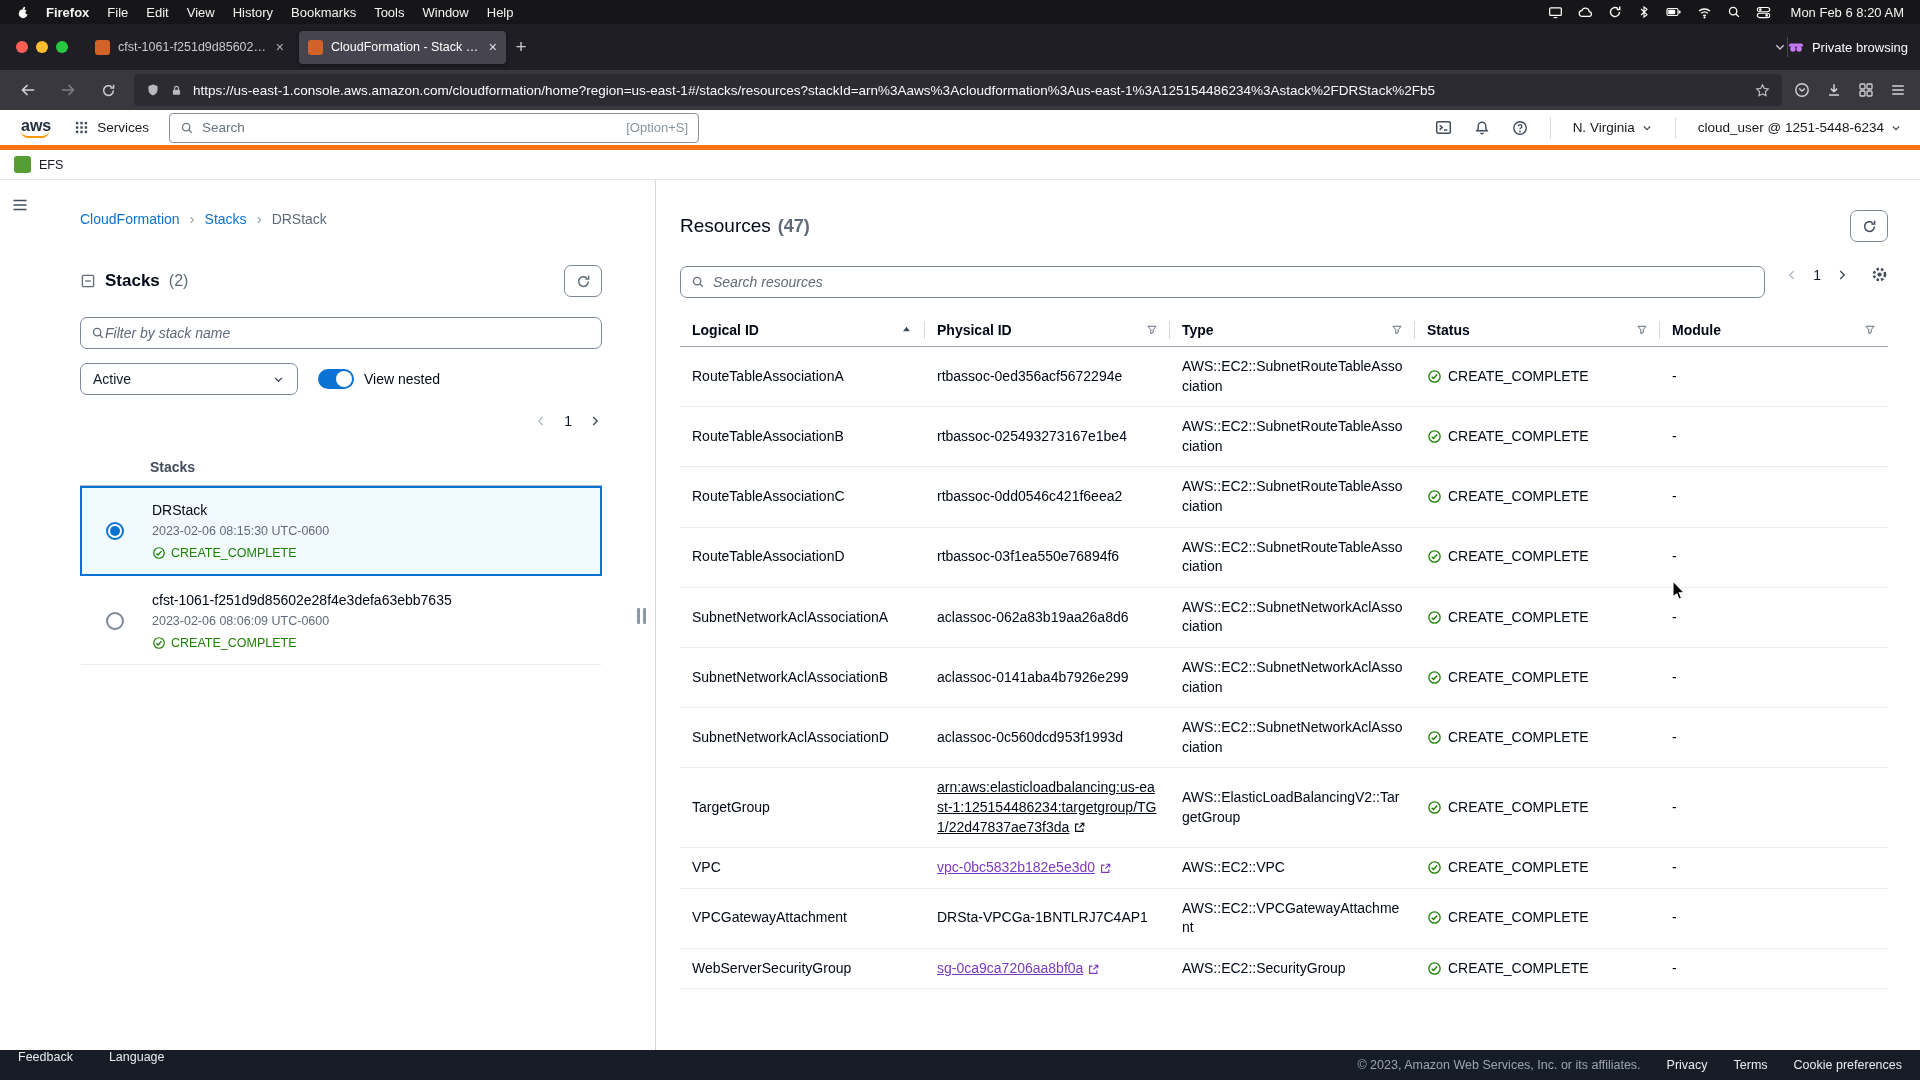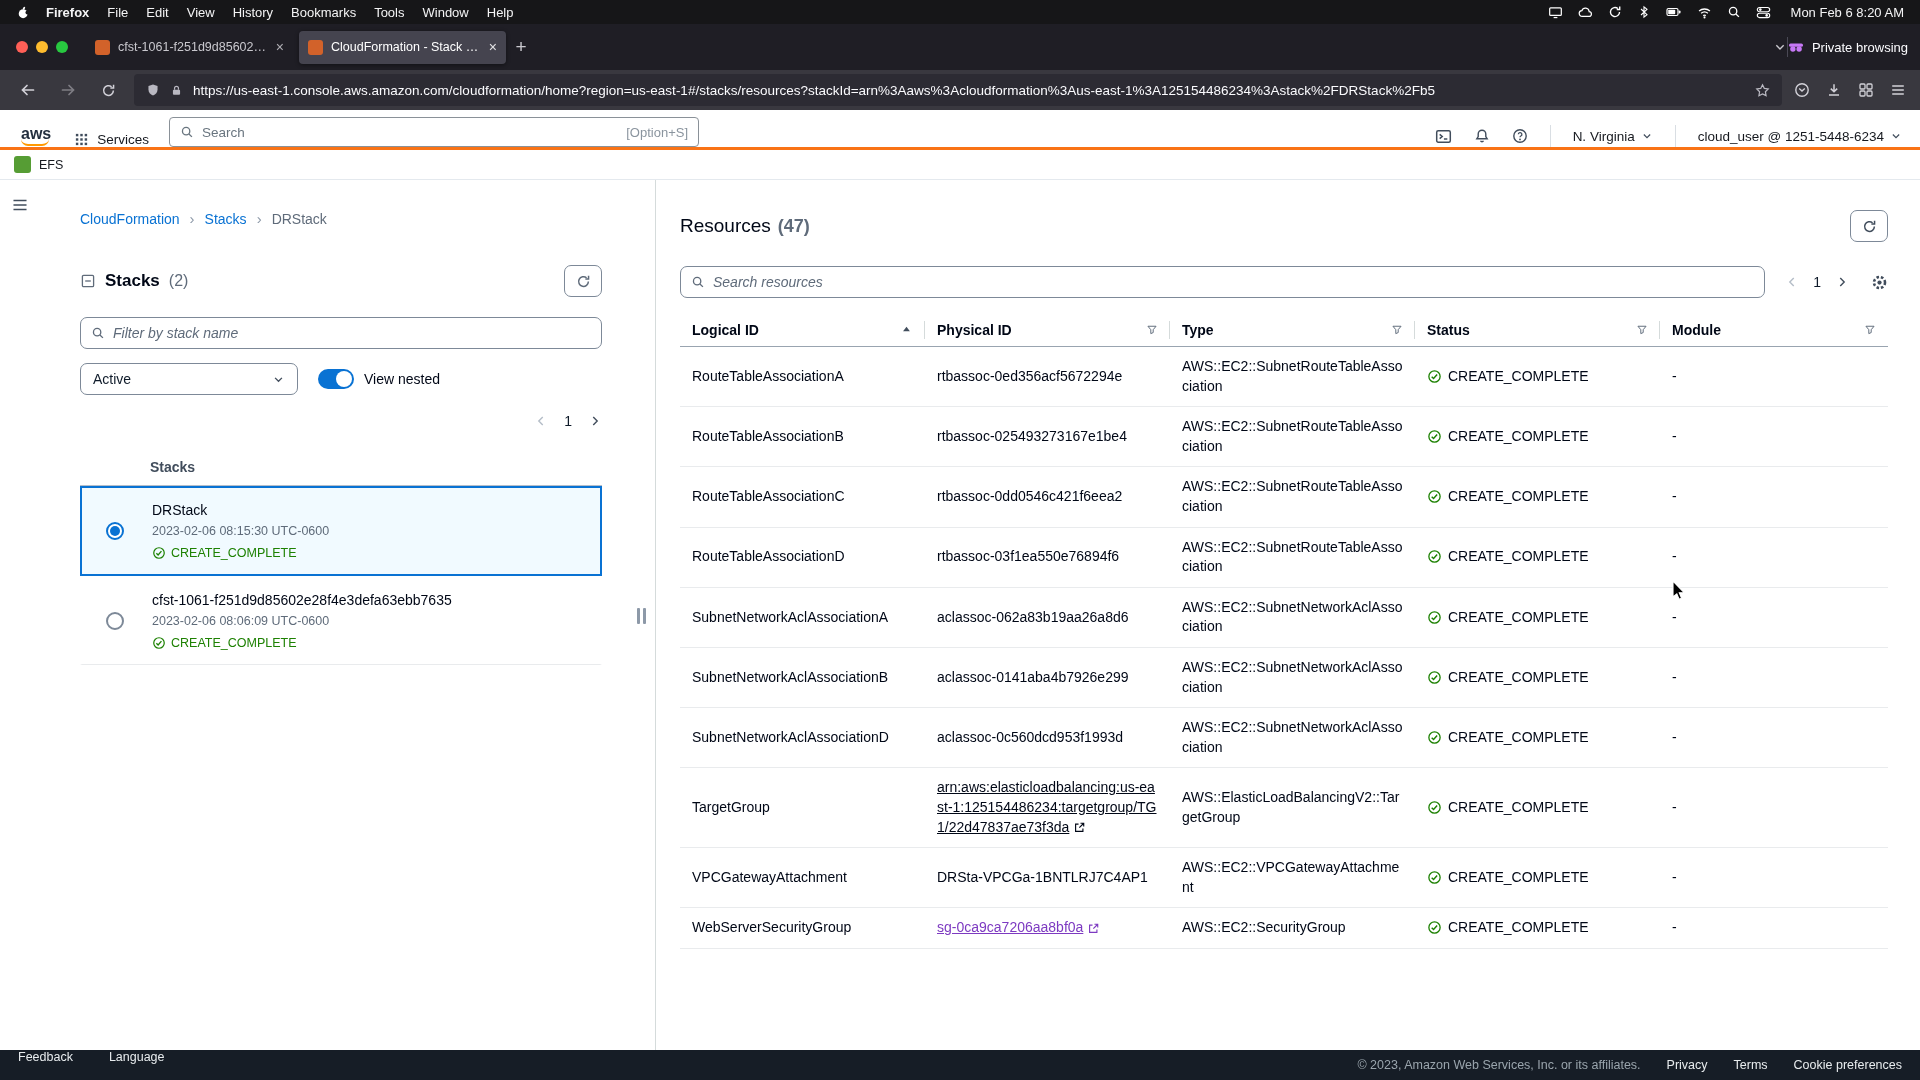--- a/index.html
+++ b/index.html
@@ -39,21 +39,21 @@
   
   .navbar{height:40px;background:#39383f;display:flex;align-items:center;gap:12px;padding:0 14px;flex:none}
   .nav-ic{width:28px;height:28px;display:flex;align-items:center;justify-content:center;color:#d2d1d8;border-radius:4px}
   .nav-ic.dim{opacity:.45}
   .urlbar{flex:1;height:32px;background:#2c2b33;border-radius:4px;display:flex;align-items:center;gap:10px;padding:0 12px;color:#fbfbfe;font-size:13.5px;min-width:0}
   .urlbar .gray{color:#b9b8c1}
   .url-text{flex:1;overflow:hidden;white-space:nowrap}
   .nav-right{display:flex;align-items:center;gap:16px;color:#d2d1d8}
 
   
-  .aws-header{height:40px;background:#fff;border-bottom:3px solid #f97316;display:flex;align-items:flex-end;gap:20px;padding:0 18px;flex:none}
+  .aws-header{height:40px;background:#fff;border-bottom:5px solid #f97316;display:flex;align-items:center;gap:20px;padding:0 18px;flex:none}
   .aws-logo{font-weight:bold;font-size:16px;color:#232f3e;position:relative;padding:0 3px 4px 3px}
   .aws-logo::after{content:"";position:absolute;left:3px;right:5px;bottom:1px;height:5px;border-bottom:2px solid #ff9900;border-radius:0 0 9px 9px}
   .services{display:flex;align-items:center;gap:8px;font-size:13.5px;color:#16191f}
   .services svg{color:#414d5c}
   .aws-search{width:530px;height:30px;border:1px solid #8a9198;border-radius:4px;display:flex;align-items:center;gap:8px;padding:0 10px}
   .aws-search svg{color:#69757f}
   .aws-search input{border:none;outline:none;flex:1;font-size:13.5px;font-family:inherit;color:#16191f;background:transparent}
   .aws-search input::placeholder{color:#69757f}
   .shortcut{font-size:13px;color:#8a949e;white-space:nowrap}
   .aws-right{margin-left:auto;display:flex;align-items:center;gap:22px;color:#414d5c}
@@ -76,21 +76,21 @@
   .crumb{color:#0972d3}
   .crumb.current{color:#5f6b7a}
   .crumb-sep::before{content:"›";color:#8d99a8;font-size:15px}
 
   .sec-head{margin-top:38px;display:flex;align-items:center;gap:9px}
   .sec-head svg{color:#5f6b7a}
   .stitle{font-size:17px;font-weight:700;color:#000716}
   .scount{font-size:16px;color:#5f6b7a}
   .icon-btn{margin-left:auto;height:32px;min-width:38px;border:1px solid #7d8998;border-radius:7px;background:#fff;display:flex;align-items:center;justify-content:center;color:#414d5c}
 
-  .filter-box{margin-top:20px;height:32px;border:1px solid #7d8998;border-radius:7px;display:flex;align-items:center;gap:8px;padding:0 10px}
+  .filter-box{margin-top:20px;height:32px;border:1px solid #7d8998;border-radius:7px;display:flex;align-items:center;gap:0;padding:0 10px}
   .filter-box svg{color:#5f6b7a}
   .filter-box input{border:none;outline:none;flex:1;font-size:14px;font-family:inherit;background:transparent;color:#16191f}
   .filter-box input::placeholder{font-style:italic;color:#5f6b7a}
 
   .ctrl-row{margin-top:14px;display:flex;align-items:center;gap:20px}
   .sel{width:218px;height:32px;border:1px solid #7d8998;border-radius:7px;display:flex;align-items:center;padding:0 12px;font-size:14px;color:#0f1b2a}
   .sel svg{margin-left:auto;color:#414d5c}
   .toggle-wrap{display:flex;align-items:center;gap:10px;font-size:14px}
   .toggle{width:36px;height:20px;border-radius:10px;background:#0972d3;position:relative}
   .toggle::after{content:"";position:absolute;right:2px;top:2px;width:16px;height:16px;border-radius:50%;background:#fff}
@@ -111,21 +111,21 @@
   .stack-status svg{color:#1d8102;margin-right:5px;vertical-align:-3px}
 
   .divider-col{width:26px;flex:none;position:relative;border-right:1px solid #d5dbdb}
   .drag-handle{position:absolute;top:428px;left:7px;display:flex;gap:3px}
   .drag-handle i{width:3px;height:16px;background:#8d99a8;border-radius:1px}
 
   .main-panel{flex:1;min-width:0;padding:30px 32px 0 24px}
   .res-head{display:flex;align-items:center}
   .res-title{font-size:19px;font-weight:400;color:#000716}
   .rcount{font-size:18px;font-weight:700;color:#5f6b7a;margin-left:7px}
-  .search-row{margin-top:24px;display:flex;align-items:center;gap:20px}
+  .search-row{margin-top:24px;display:flex;align-items:flex-start;gap:20px}
   .search-box{flex:1;height:32px;border:1px solid #7d8998;border-radius:7px;display:flex;align-items:center;gap:8px;padding:0 10px}
   .search-box svg{color:#5f6b7a}
   .search-box input{border:none;outline:none;flex:1;font-size:14px;font-family:inherit;background:transparent;color:#16191f}
   .search-box input::placeholder{font-style:italic;color:#5f6b7a}
   .res-pager{display:flex;align-items:center;gap:14px;font-size:14px;color:#414d5c}
   .res-pager svg{color:#414d5c}
   .res-pager .gear{margin-left:8px}
 
   table.res{margin-top:16px;width:100%;border-collapse:collapse;table-layout:fixed}
   table.res th{text-align:left;font-size:14px;font-weight:700;color:#000716;padding:8px 12px;border-bottom:1px solid #99a4b0;position:relative}
@@ -748,20 +748,31 @@
     <td class="c-phys link"><span>arn:aws:elasticloadbalancing:us-east-1:125154486234:targetgroup/TG1/22d47837ae73f3da</span><svg class="ext" width="13" height="13">
                   <use href="#sym-external"></use>
                 </svg></td>
     <td class="c-type">AWS::ElasticLoadBalancingV2::TargetGroup</td>
     <td class="c-status"><svg width="15" height="15">
                   <use href="#sym-check-circle"></use>
                 </svg><span>CREATE_COMPLETE</span></td>
     <td class="c-module">-</td>
   </tr>
 
+  <tr>
+    <td class="c-logical">VPC</td>
+    <td class="c-phys link visited"><span>vpc-0bc5832b182e5e3d0</span><svg class="ext" width="13" height="13">
+                  <use href="#sym-external"></use>
+                </svg></td>
+    <td class="c-type">AWS::EC2::VPC</td>
+    <td class="c-status"><svg width="15" height="15">
+                  <use href="#sym-check-circle"></use>
+                </svg><span>CREATE_COMPLETE</span></td>
+    <td class="c-module">-</td>
+  </tr>
 
   <tr>
     <td class="c-logical">VPCGatewayAttachment</td>
     <td class="c-phys"><span>DRSta-VPCGa-1BNTLRJ7C4AP1</span></td>
     <td class="c-type">AWS::EC2::VPCGatewayAttachment</td>
     <td class="c-status"><svg width="15" height="15">
                   <use href="#sym-check-circle"></use>
                 </svg><span>CREATE_COMPLETE</span></td>
     <td class="c-module">-</td>
   </tr>

